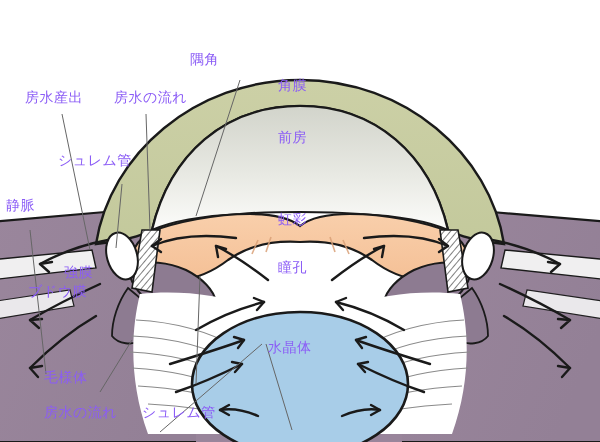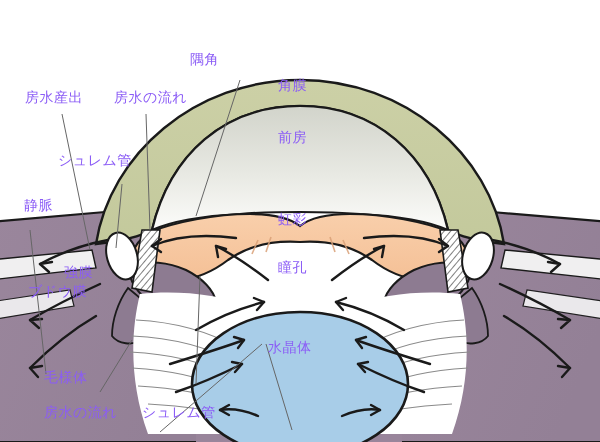--- a/index.html
+++ b/index.html
@@ -251,21 +251,21 @@
         <path d="M 100,348 L 132,296"></path>
         <path d="M 160,388 L 262,300"></path>
         <path d="M 292,386 L 266,300"></path>
       </g>
     </svg>
   </div>
 
   <div class="lbl" style="left:25px;top:90px;">房水産出</div>
   <div class="lbl" style="left:114px;top:90px;">房水の流れ</div>
   <div class="lbl" style="left:58px;top:153px;text-align:center;">シュレム管</div>
-  <div class="lbl" style="left:6px;top:198px;margin-left:18px;">静脈</div>
+  <div class="lbl" style="left:6px;top:198px;">静脈</div>
   <div class="lbl" style="left:64px;top:265px;">強膜</div>
   <div class="lbl" style="left:28px;top:284px;">ブドウ膜</div>
   <div class="lbl" style="left:44px;top:370px;">毛様体</div>
   <div class="lbl" style="left:44px;top:405px;">房水の流れ</div>
   <div class="lbl" style="left:142px;top:405px;">シュレム管</div>
   <div class="lbl" style="left:190px;top:52px;">隅角</div>
   <div class="lbl" style="left:278px;top:78px;">角膜</div>
   <div class="lbl" style="left:278px;top:130px;">前房</div>
   <div class="lbl" style="left:278px;top:194px;margin-top:18px;">虹彩</div>
   <div class="lbl" style="left:278px;top:260px;">瞳孔</div>

